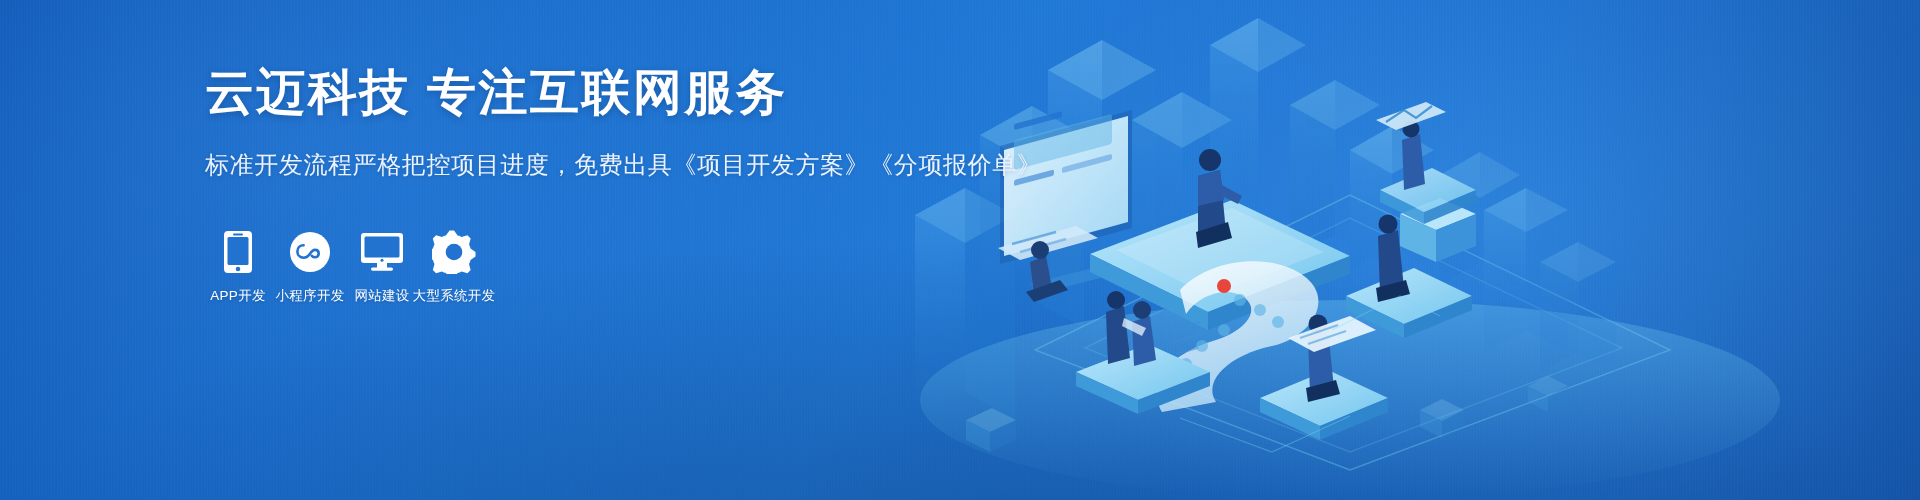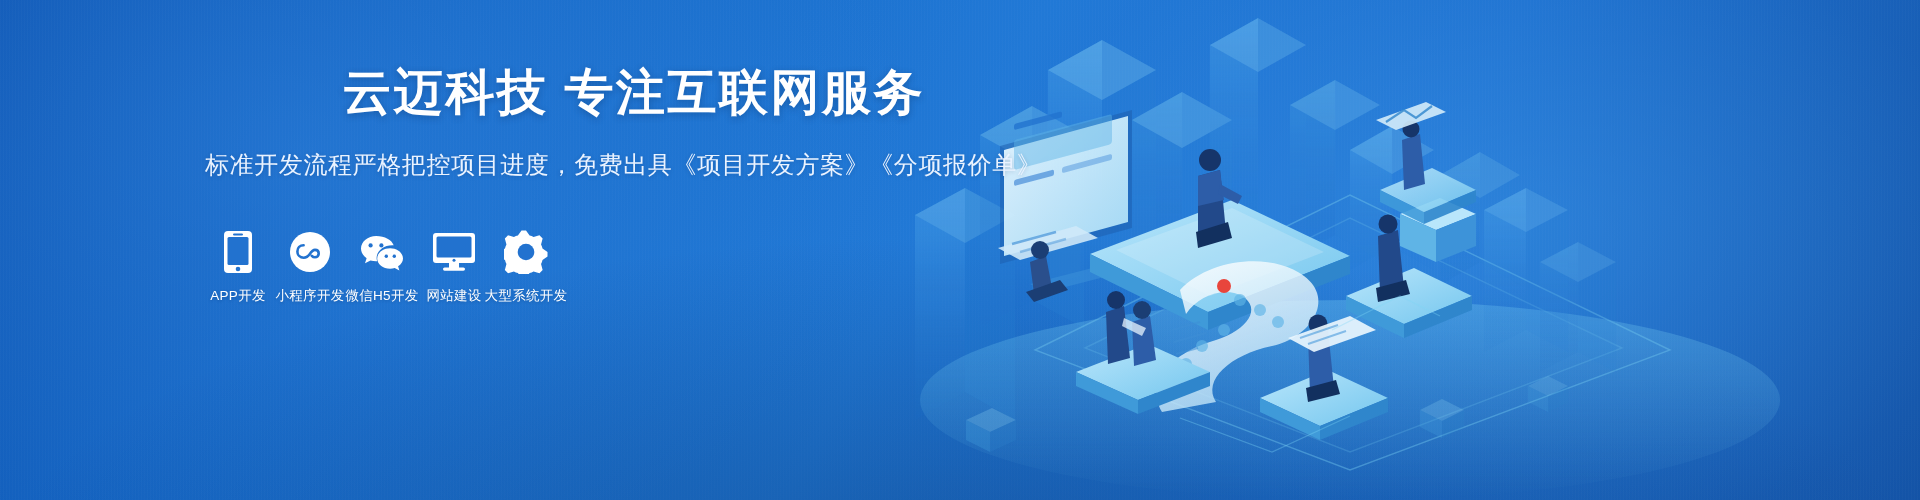--- a/index.html
+++ b/index.html
@@ -22,21 +22,21 @@
     background:repeating-linear-gradient(90deg, rgba(255,255,255,0.030) 0 1px, rgba(255,255,255,0) 1px 3px);
     opacity:.55; pointer-events:none;
   }
   .banner:after{
     content:""; position:absolute; inset:0;
     background:radial-gradient(ellipse 1400px 520px at 50% 120%, rgba(5,40,95,0.40) 0%, rgba(0,0,0,0) 70%);
     pointer-events:none;
   }
 
   
-  .left{ position:absolute; left:205px; top:64px; width:720px; z-index:40;text-align:right; }
+  .left{ position:absolute; left:205px; top:64px; width:720px; z-index:40; }
 
   .headline{
     font-size:49px; font-weight:bold; color:#ffffff; letter-spacing:2.5px;
     line-height:1.15; white-space:nowrap;
     text-shadow:0 2px 7px rgba(5,35,80,0.30);
   }
   .sub{ margin-top:26px; }
   .sub-line{
     font-size:24px; color:#eaf3ff; line-height:1.62; letter-spacing:.6px;
     white-space:nowrap; text-shadow:0 1px 4px rgba(5,35,80,0.22);
@@ -86,33 +86,20 @@
     <div class="icon-item">
       <div class="icon-glyph">
         <svg width="42" height="42" viewBox="0 0 42 42">
           <circle cx="21" cy="21" r="20" fill="#ffffff"></circle>
           <path d="M14.6 14.2c-3.6 0-6.2 2.7-6.2 6.2 0 3.6 2.7 6.3 6.3 6.3 2.6 0 4.6-1.5 6-3.6 1.6-2.4 3.1-4.2 5.3-4.2 2.2 0 3.7 1.6 3.7 3.7s-1.6 3.7-3.7 3.7c-1.3 0-2.3-.5-3.2-1.5" fill="none" stroke="#2272cf" stroke-width="2.6" stroke-linecap="round"></path>
         </svg>
       </div>
       <div class="icon-label">小程序开发</div>
     </div>
 
-    <div class="icon-item">
-      <div class="icon-glyph">
-        <svg width="48" height="42" viewBox="0 0 48 42">
-          <path d="M18.2 5C9.8 5 3 10.6 3 17.5c0 3.9 2.2 7.4 5.6 9.7l-1.6 5 5.5-2.8c1.8.5 3.7.8 5.7.8h.9c-.3-1-.5-2-.5-3.1 0-7.1 7-12.9 15.6-12.9.5 0 1 0 1.5.1C33.9 9 26.8 5 18.2 5z" fill="#ffffff"></path>
-          <circle cx="12.6" cy="14.4" r="2.1" fill="#2272cf"></circle>
-          <circle cx="23.4" cy="14.4" r="2.1" fill="#2272cf"></circle>
-          <path d="M45 27.5c0-5.7-5.8-10.3-12.9-10.3S19.2 21.8 19.2 27.5s5.8 10.3 12.9 10.3c1.6 0 3.2-.2 4.6-.7l4.7 2.4-1.3-4.2c3.1-1.9 4.9-4.7 4.9-7.8z" fill="#ffffff"></path>
-          <circle cx="28.3" cy="25.3" r="1.7" fill="#2272cf"></circle>
-          <circle cx="36.3" cy="25.3" r="1.7" fill="#2272cf"></circle>
-        </svg>
-      </div>
-      <div class="icon-label">微信H5开发</div>
-    </div>
 
     <div class="icon-item">
       <div class="icon-glyph">
         <svg width="44" height="40" viewBox="0 0 44 40">
           <rect x="1" y="1" width="42" height="30" rx="3" fill="#ffffff"></rect>
           <rect x="4.5" y="4.5" width="35" height="21" rx="1.5" fill="#2272cf"></rect>
           <circle cx="22" cy="28.2" r="1.5" fill="#2272cf"></circle>
           <rect x="17" y="31" width="10" height="5" fill="#ffffff"></rect>
           <rect x="11" y="35.5" width="22" height="3.2" rx="1.6" fill="#ffffff"></rect>
         </svg>

